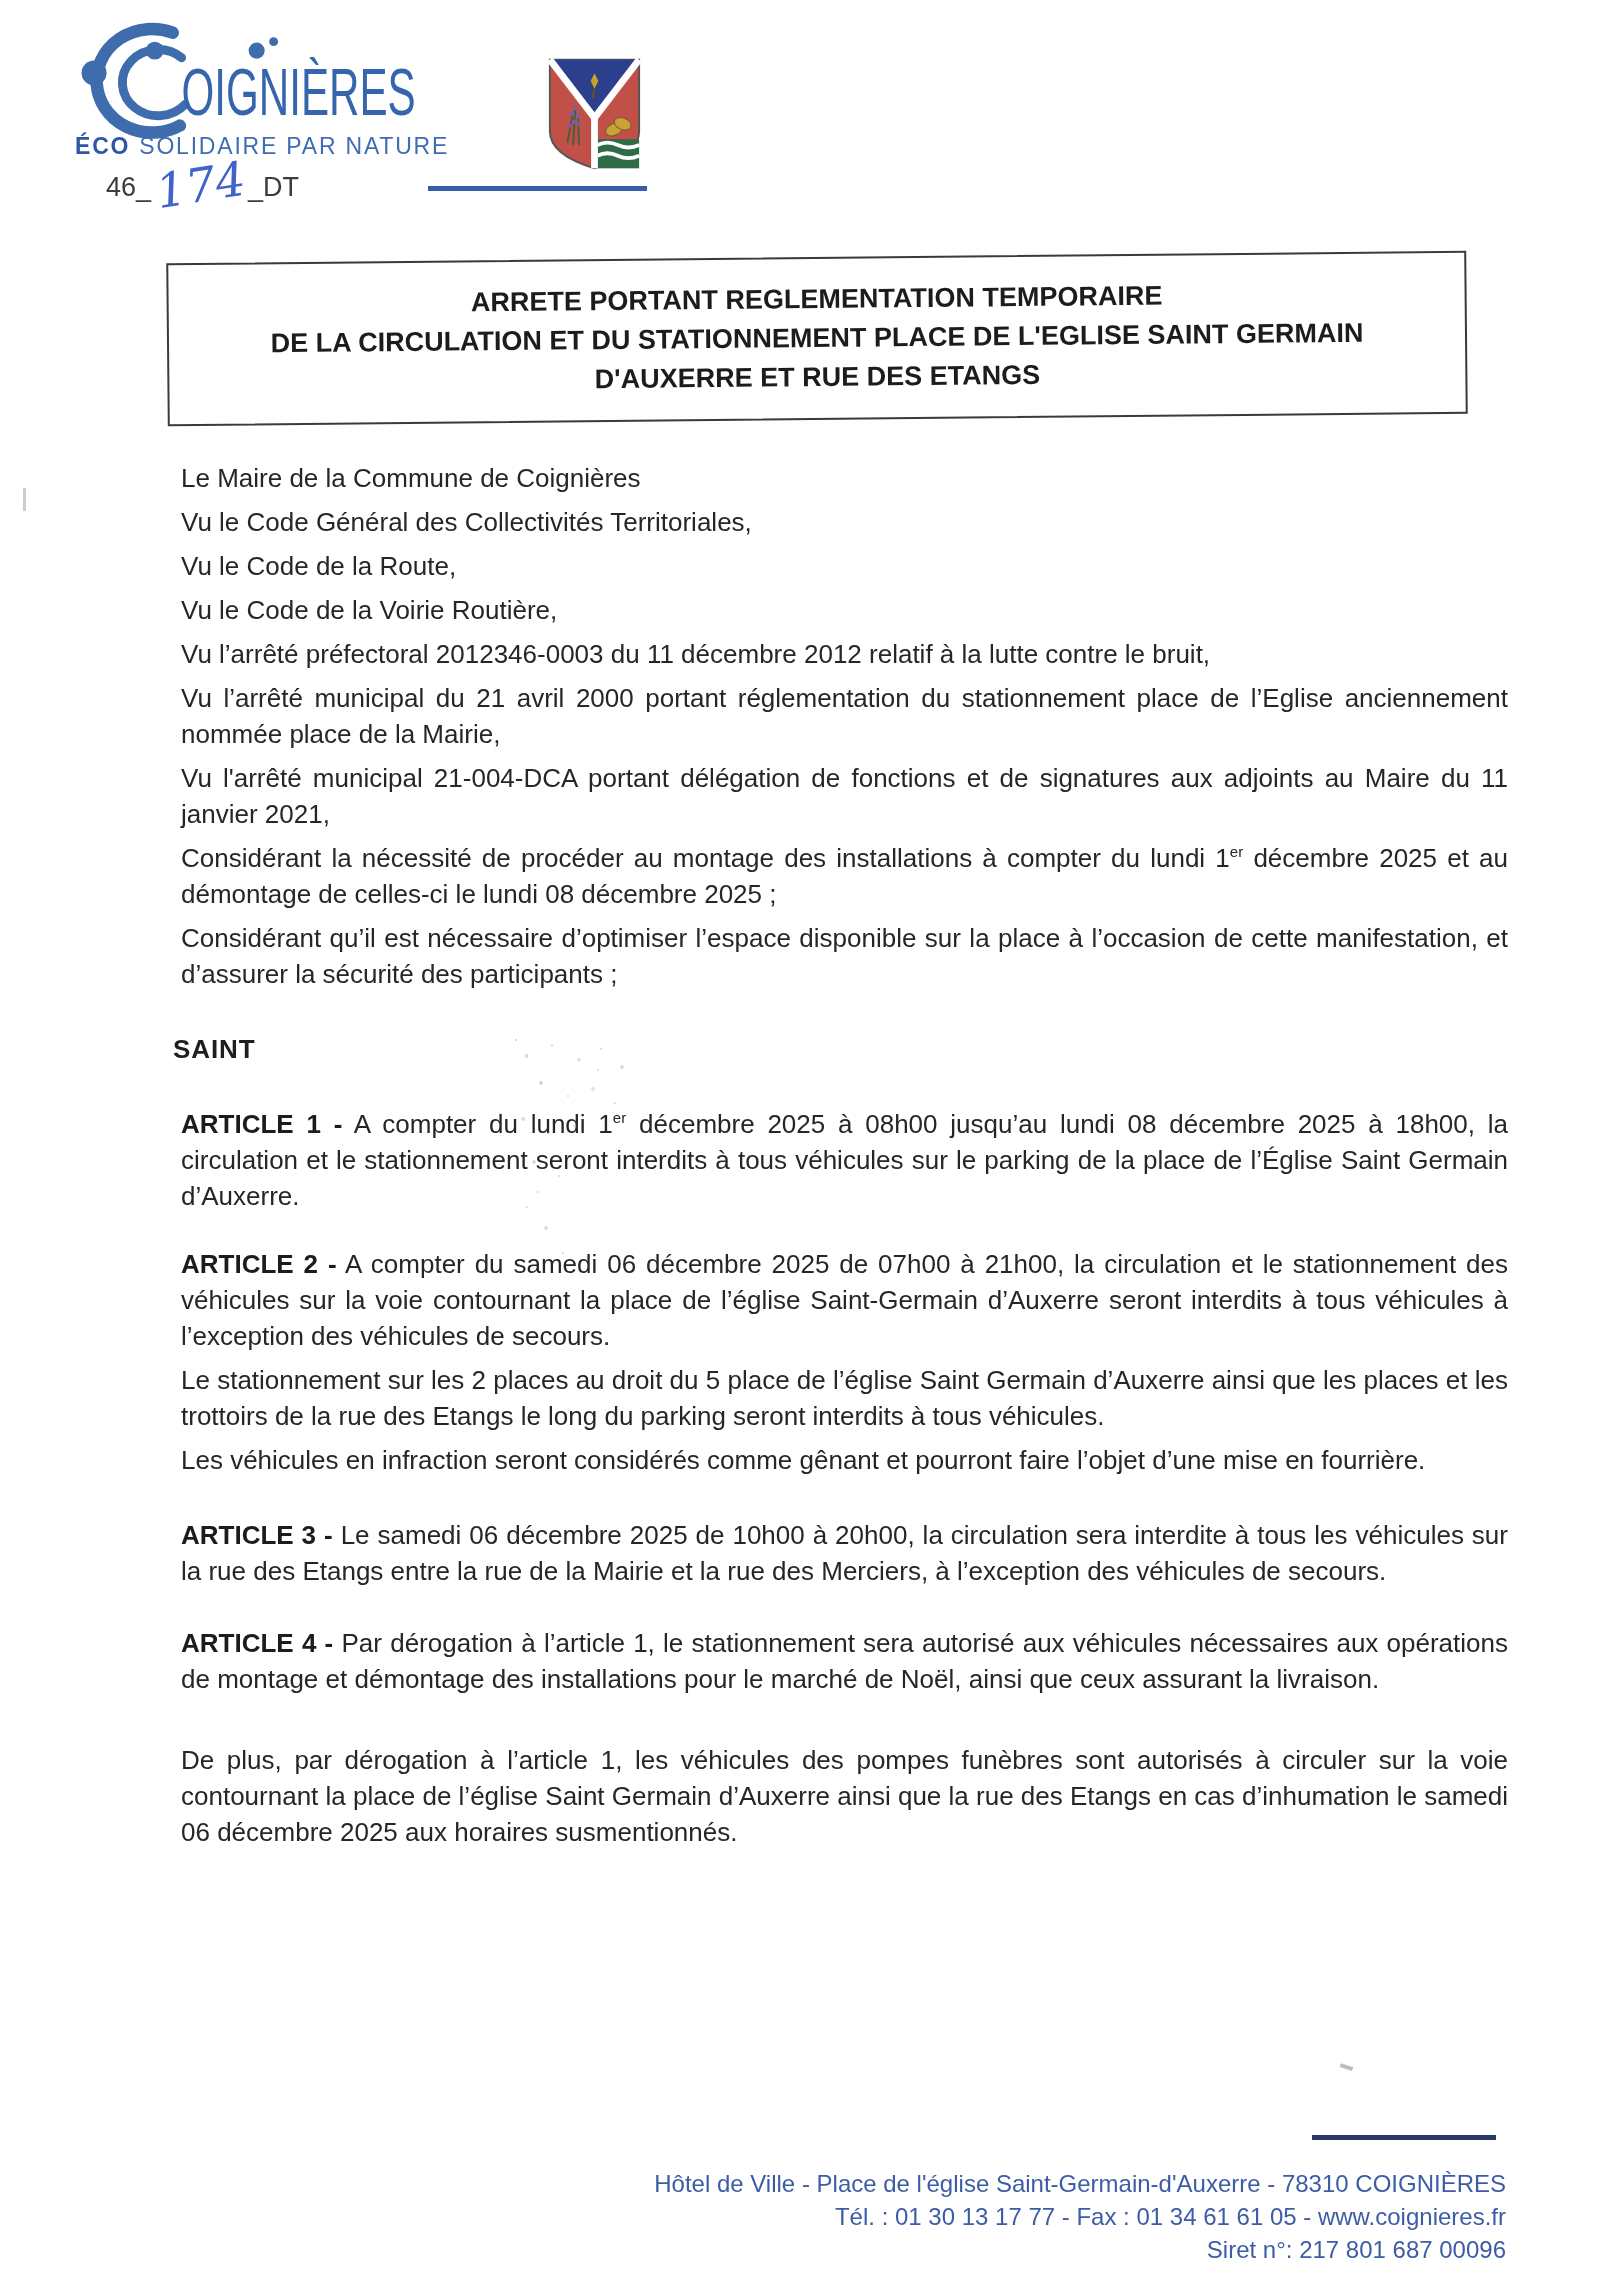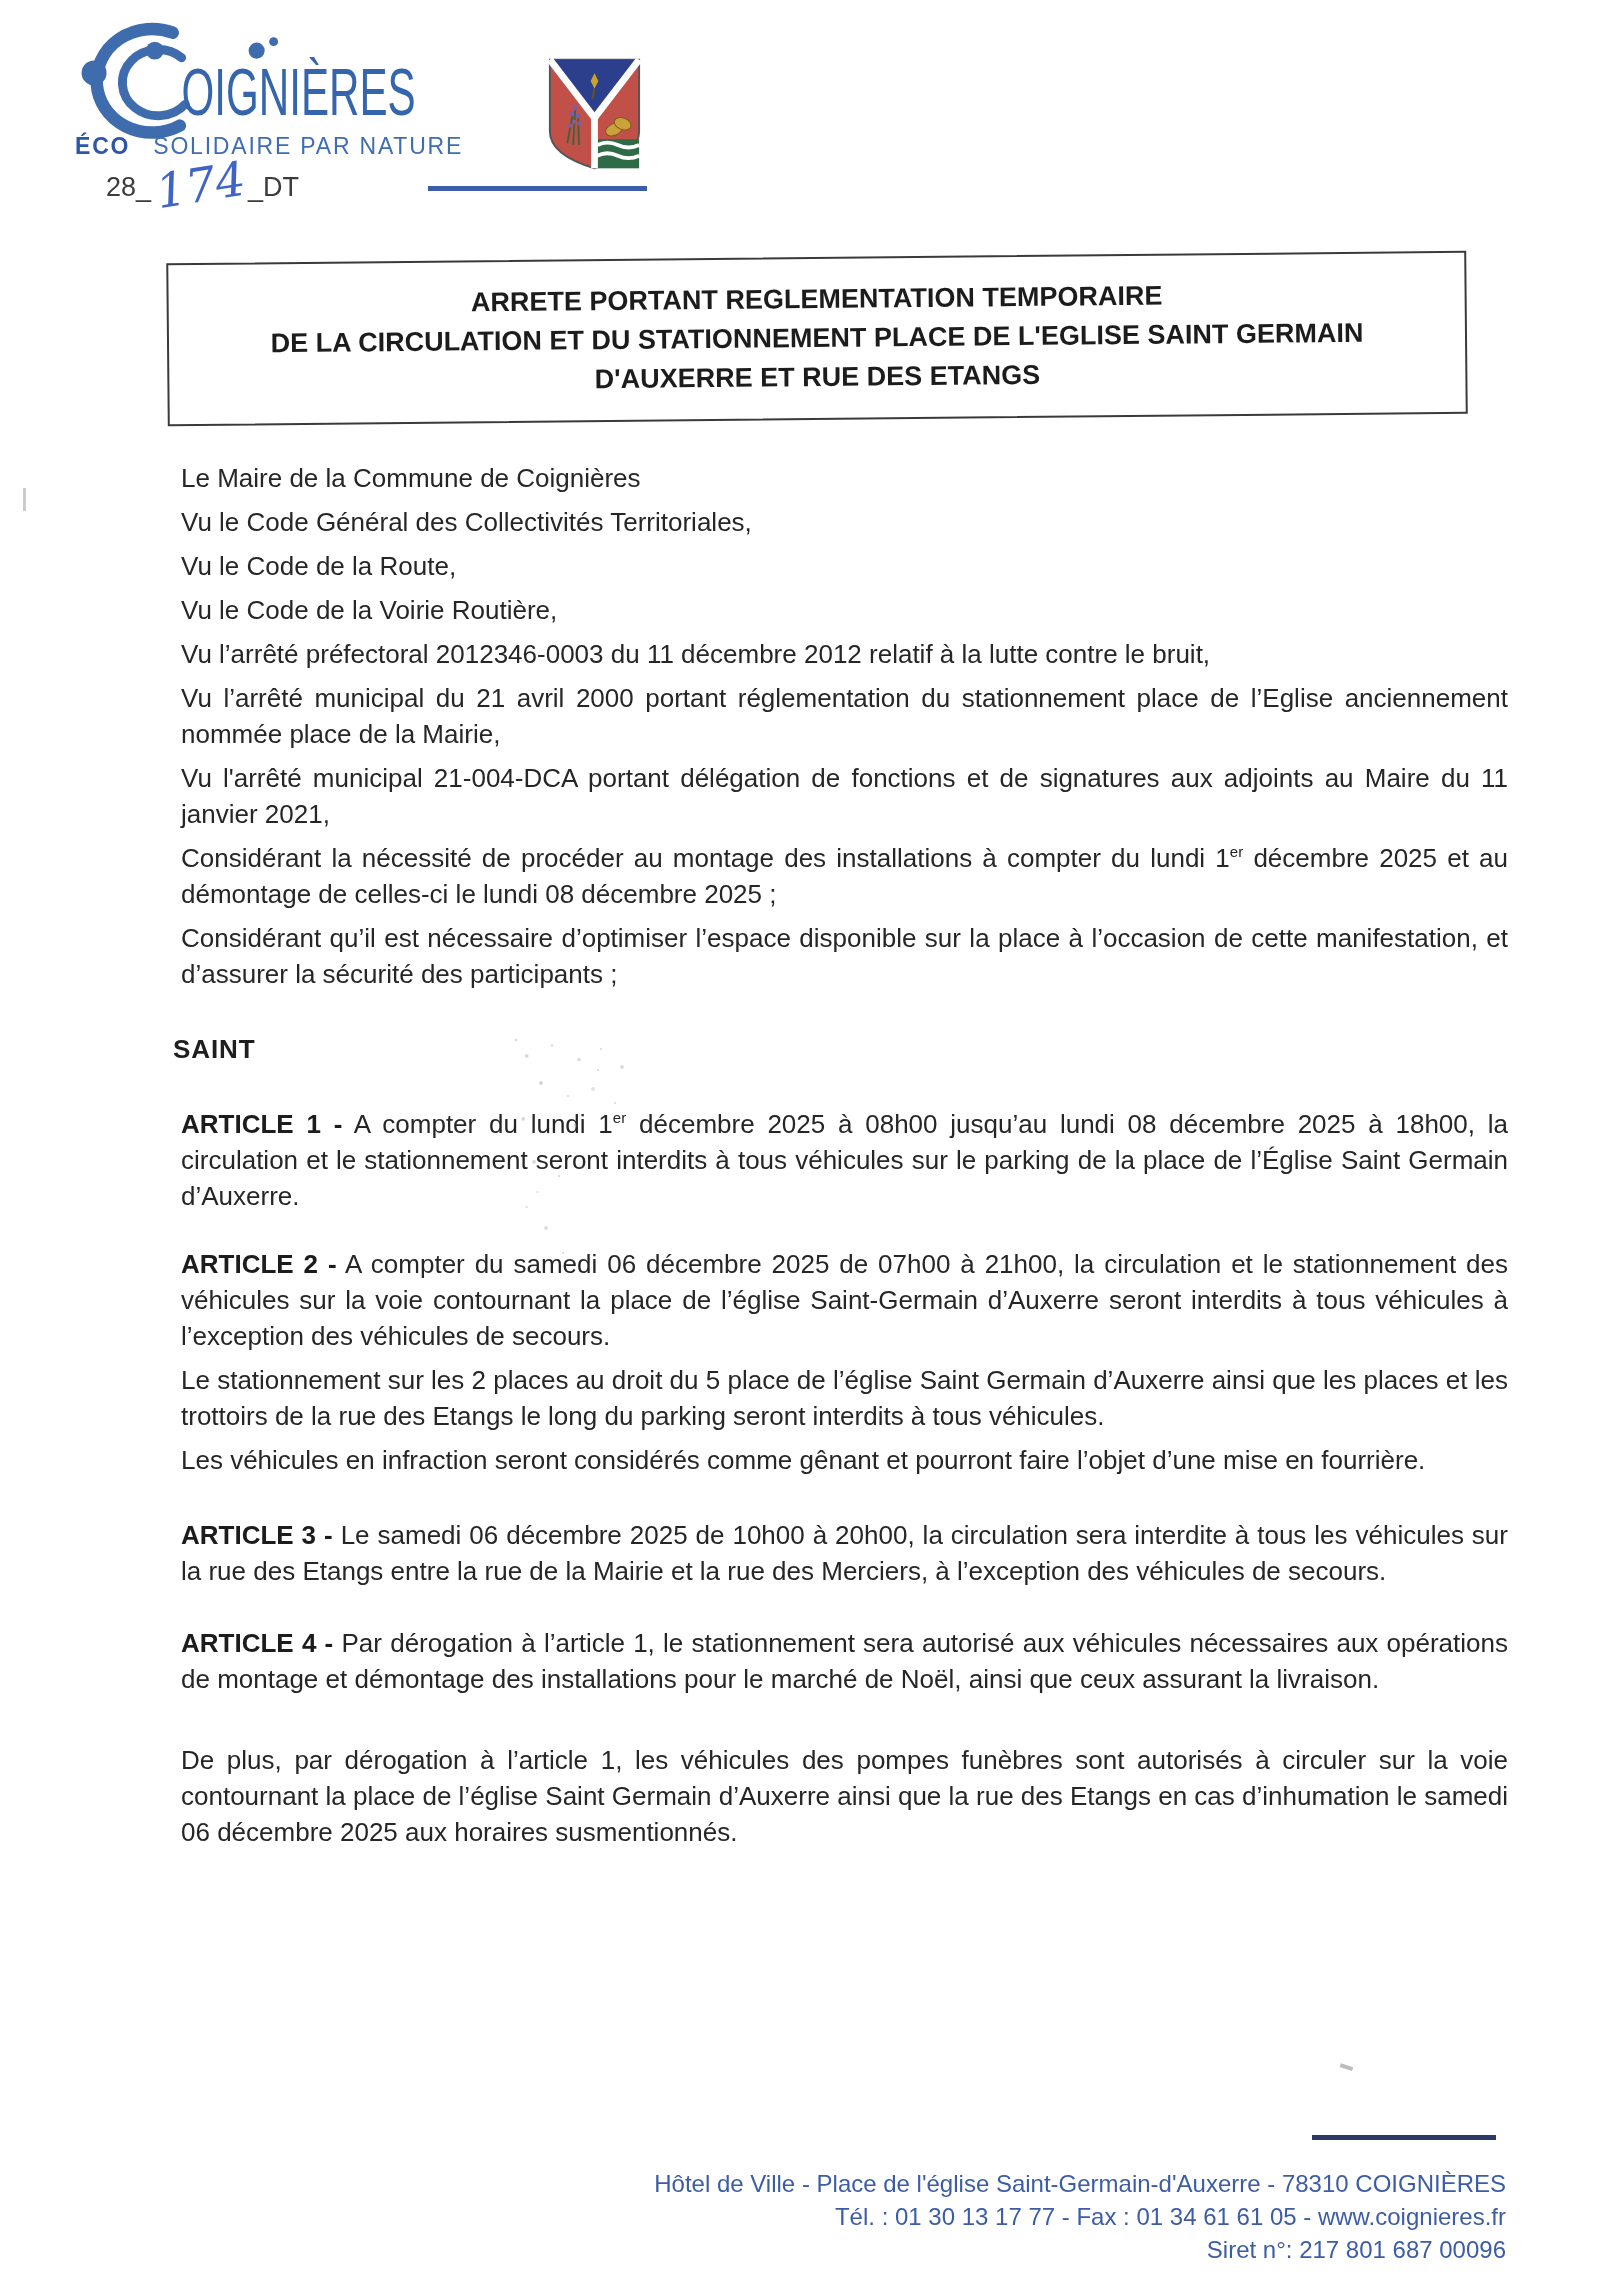--- a/index.html
+++ b/index.html
@@ -11,21 +11,21 @@
     color:#2a2a2a;
     overflow:hidden;
     padding-left:21px;
   }
   
   .logo-wrap{position:absolute;left:49px;top:21.5px;width:376px;height:134px;}
   .tagline{
     position:absolute;left:75px;top:133px;width:358px;
     font-size:23px;letter-spacing:1.8px;color:#3f6db3;white-space:nowrap;
   }
-  .tagline b{color:#2d57a6;font-weight:bold;margin-right:23px;text-align:right;}
+  .tagline b{color:#2d57a6;font-weight:bold;margin-right:9px;text-align:right;}
   .coat{position:absolute;left:546px;top:52px;width:97px;height:124px;}
   .coat-underline{position:absolute;left:428px;top:186px;width:219px;height:4.5px;background:#3b5ca8;}
   
   .ref{position:absolute;left:106px;top:172px;font-size:27px;color:#3c3c3c;white-space:nowrap;}
   .ref .hand{
     display:inline-block;color:#3f63c8;
     font-family:"DejaVu Serif",serif;font-style:italic;font-size:47px;
     transform:rotate(-9deg) translateY(5.4px);margin:0 3.6px;line-height:0;
   }
   
@@ -129,21 +129,21 @@
       </g>
       <g fill="#caa13a" stroke="#7a5c20" stroke-width="1">
         <ellipse cx="70" cy="76" rx="9" ry="6" transform="rotate(-25 70 76)"></ellipse>
         <ellipse cx="79" cy="70" rx="9" ry="6" transform="rotate(20 79 70)"></ellipse>
       </g>
     </g>
   </svg>
   <div class="coat-underline"></div>
 
   <div class="ref">
-    <span>28</span><span>_</span><span class="hand">174</span><span>_</span><span>DT</span>
+    <span>46</span><span>_</span><span class="hand">174</span><span>_</span><span>DT</span>
   </div>
 
   <div class="title-box">
     <div>ARRETE PORTANT REGLEMENTATION TEMPORAIRE</div>
     <div>DE LA CIRCULATION ET DU STATIONNEMENT PLACE DE L'EGLISE SAINT GERMAIN</div>
     <div>D'AUXERRE ET RUE DES ETANGS</div>
   </div>
 
   <div class="body-col">
 

